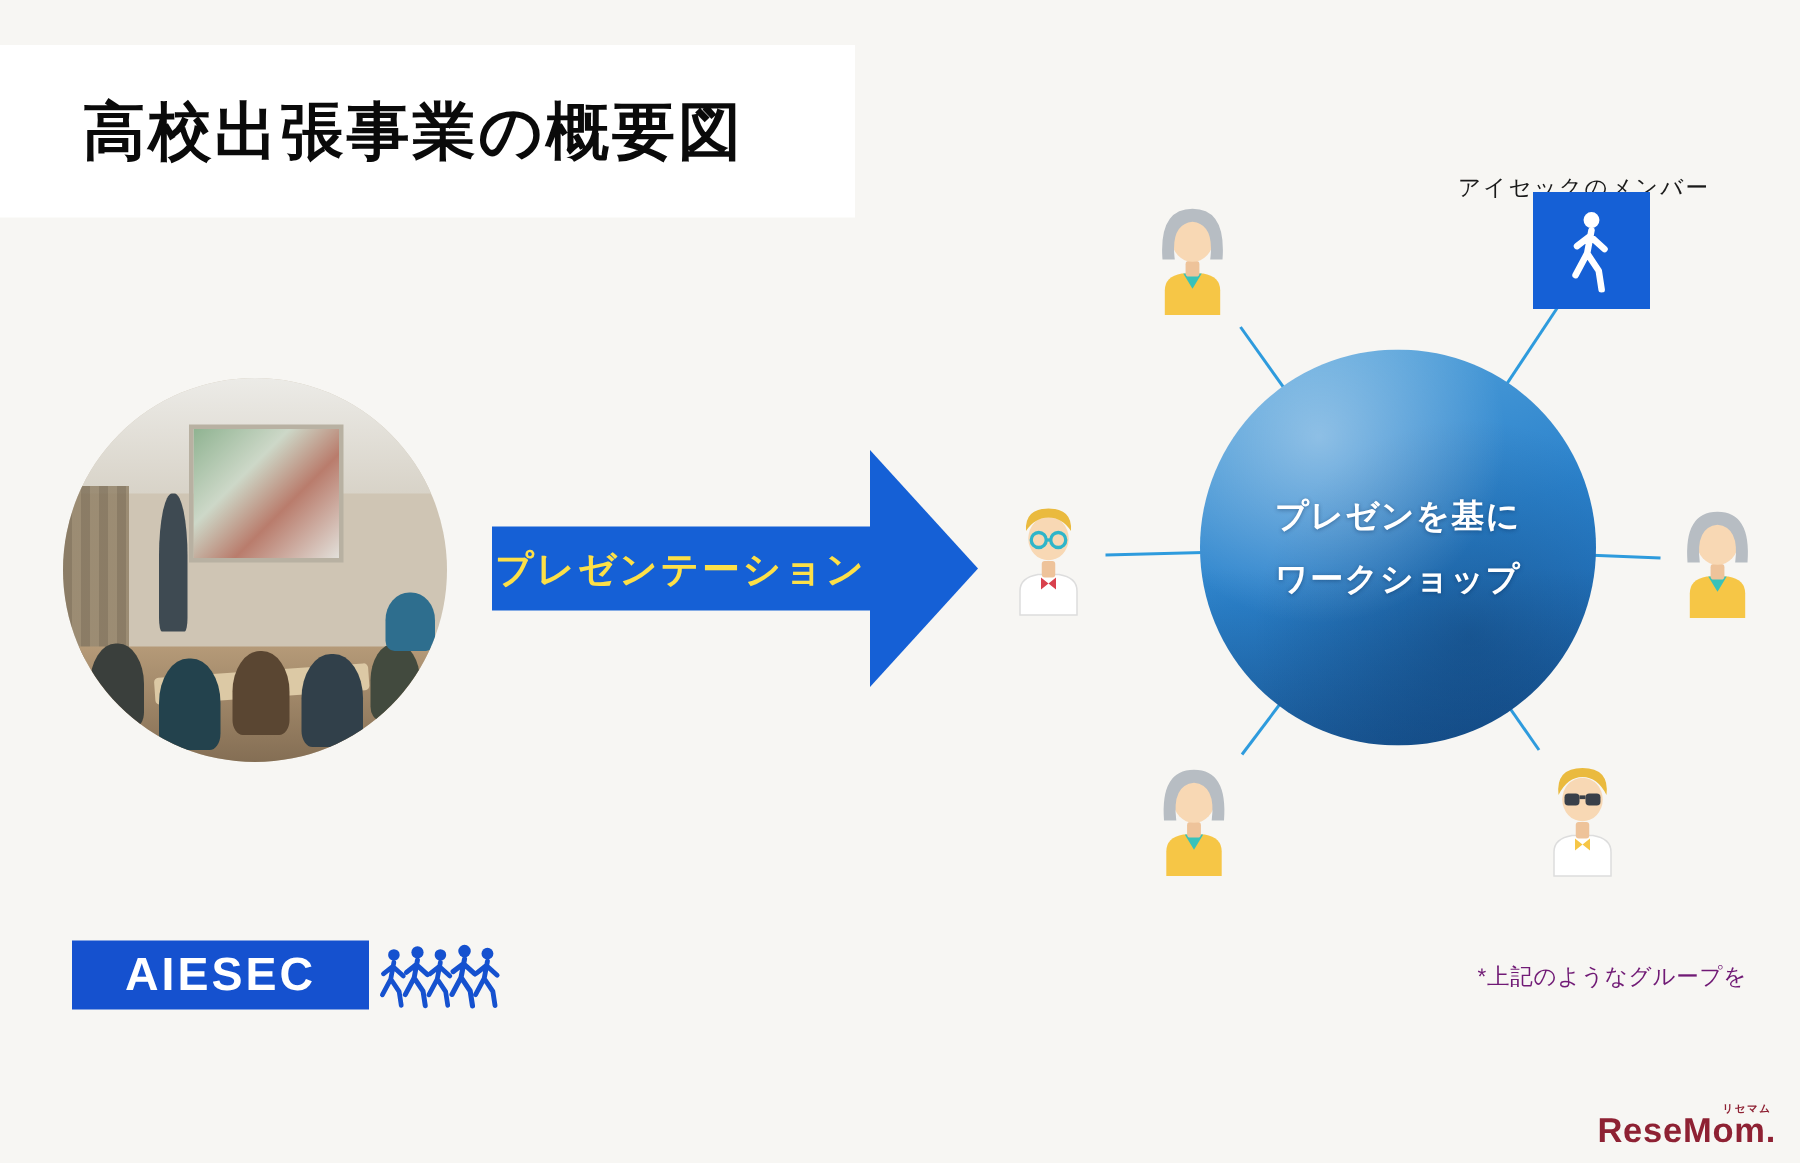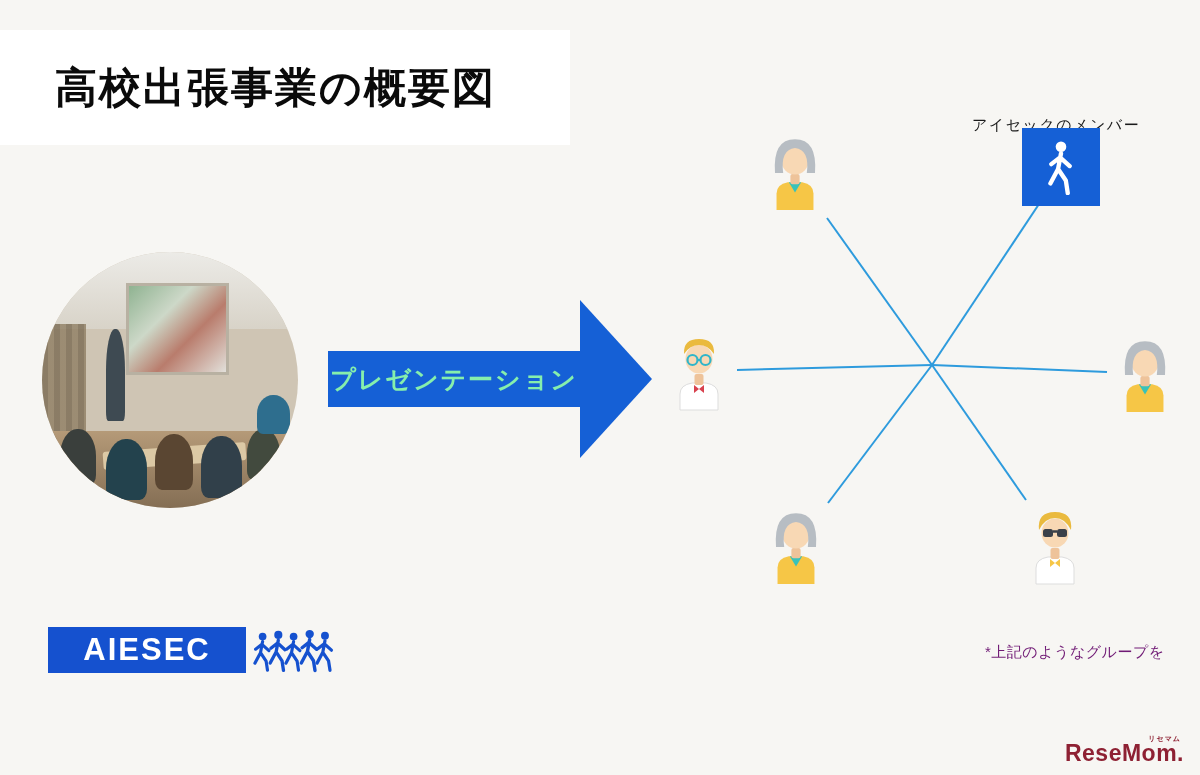--- a/index.html
+++ b/index.html
@@ -52,21 +52,21 @@
   .pp4 { left:62%; bottom:4%;  width:16%; height:24%; background:#31404a; }
   .pp5 { left:80%; bottom:11%; width:13%; height:20%; background:#424a3e; }
   .pp6 { left:84%; bottom:29%; width:13%; height:15%; background:#2e6e8e; }
 
   
   .arrow-body {
     position:absolute; left:328px; top:351px; width:252px; height:56px;
     background:#1560d6; display:flex; align-items:center; justify-content:center;
   }
   .arrow-body span {
-    color:#86efac; font-size:25px; font-weight:700; letter-spacing:2px; white-space:nowrap;
+    color:#fde047; font-size:25px; font-weight:700; letter-spacing:2px; white-space:nowrap;
   }
   .arrow-head {
     position:absolute; left:580px; top:300px; width:0; height:0;
     border-top:79px solid transparent; border-bottom:79px solid transparent;
     border-left:72px solid #1560d6;
   }
 
   
   .lines-svg { position:absolute; left:0; top:0; width:1200px; height:775px; z-index:1; }
   .lines-svg line { stroke:#2e9bdd; stroke-width:2; }
@@ -192,20 +192,24 @@
     <div class="p-person pp4"></div>
     <div class="p-person pp5"></div>
     <div class="p-person pp6"></div>
   </div>
 
   <div class="arrow-body">
     <span>プレゼンテーション</span>
   </div>
   <div class="arrow-head"></div>
 
+  <div class="big-circle">
+    <span>プレゼンを基に</span>
+    <span>ワークショップ</span>
+  </div>
 
   <svg class="avatar av-tl" viewBox="0 0 64 78">
       <use href="#av-woman"></use>
     </svg>
 
   <div class="av-square">
     <svg viewBox="0 0 36 58">
         <use href="#walker"></use>
       </svg>
   </div>

